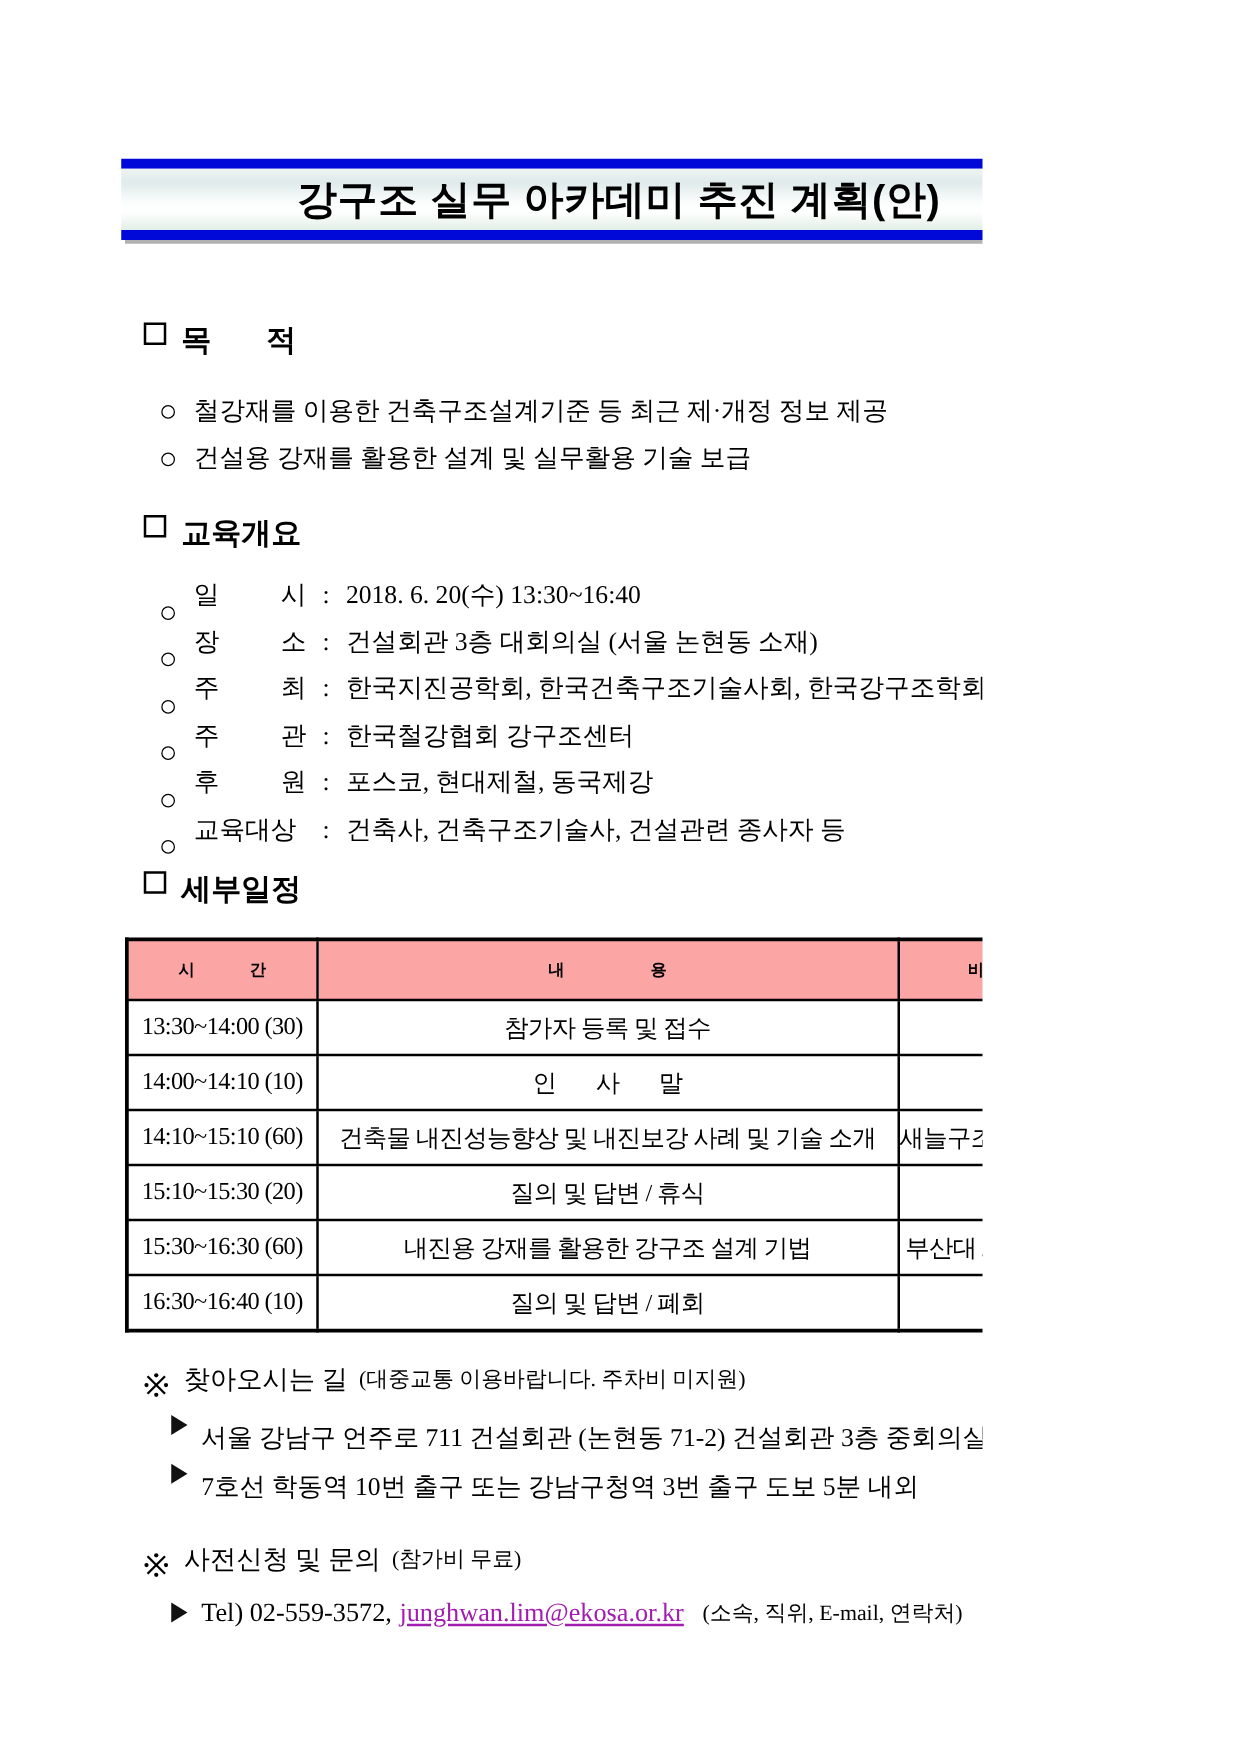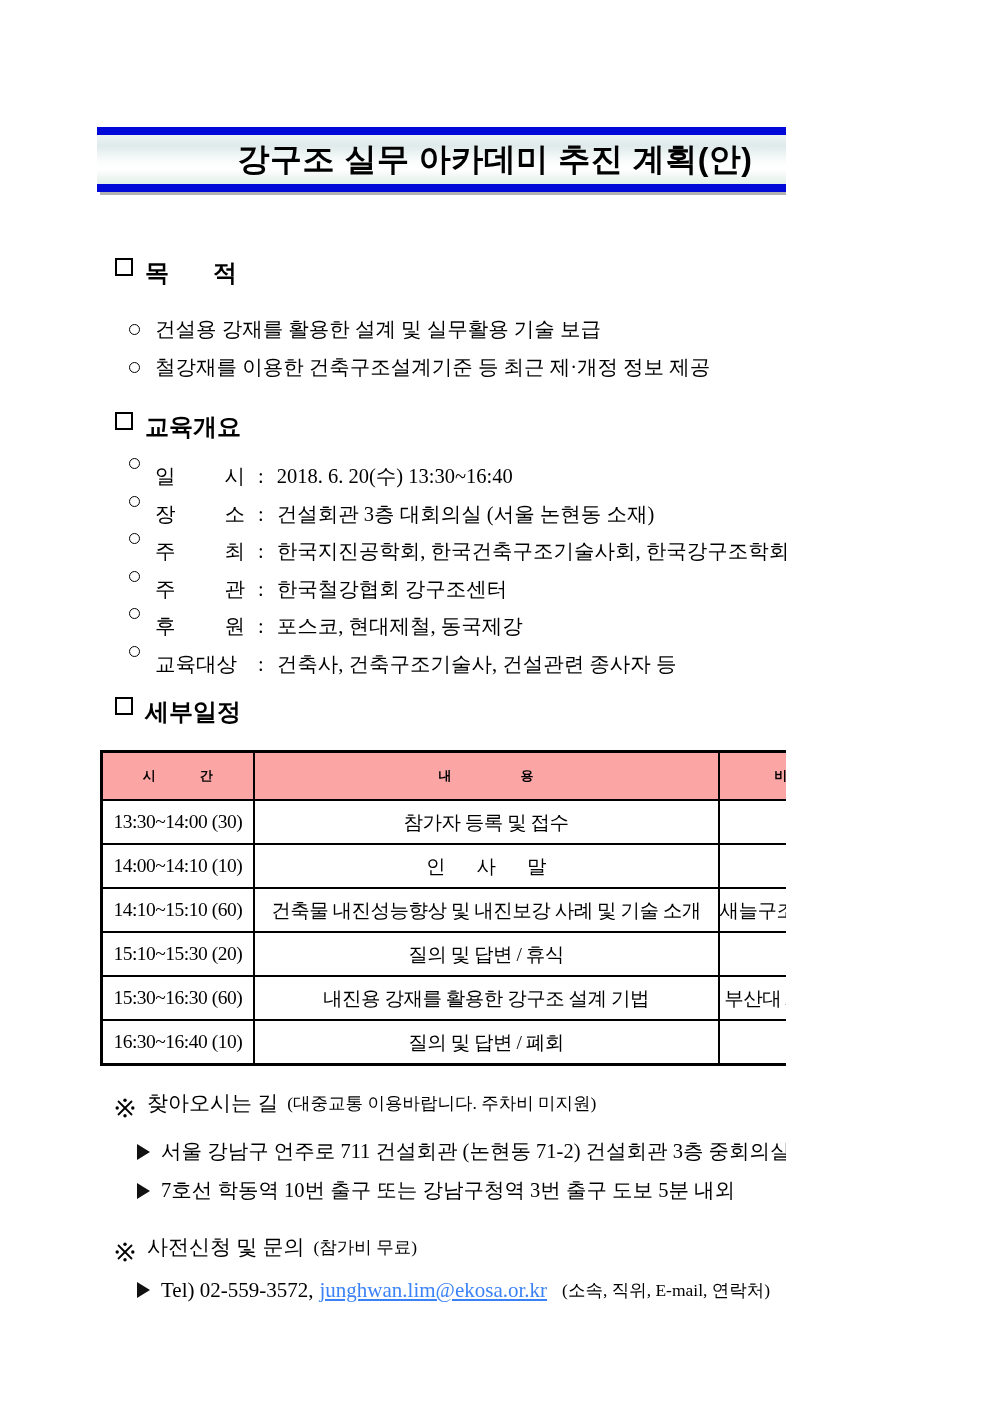--- a/index.html
+++ b/index.html
@@ -24,21 +24,21 @@
     font-family:"Liberation Sans","DejaVu Sans",sans-serif;
     font-weight:bold;font-size:24px;line-height:30px;display:flex;align-items:flex-start;white-space:nowrap;
   }
   .sq{display:inline-block;width:14px;height:14px;border:2px solid #000;background:#fff;margin-right:12px;flex:0 0 auto;}
   .spread{display:inline-block;text-align:justify;text-align-last:justify;}
   .w92{width:92px;}
   
   .bullet-line{display:flex;align-items:center;line-height:38px;font-size:20.5px;margin-left:14px;white-space:nowrap;}
   .circ{display:inline-block;width:9px;height:9px;border:1.5px solid #000;border-radius:50%;background:#fff;margin-right:15px;flex:0 0 auto;}
   
-  .ov-row{display:flex;align-items:flex-start;line-height:37.5px;font-size:20.5px;margin-left:14px;white-space:nowrap;}
+  .ov-row{display:flex;align-items:flex-end;line-height:37.5px;font-size:20.5px;margin-left:14px;white-space:nowrap;}
   .ov-label{display:inline-block;width:90px;text-align:justify;text-align-last:justify;}
   .ov-colon{margin:0 13px;}
   
   table.schedule{
     position:absolute;left:100px;top:750px;width:801px;border-collapse:collapse;
     border:3px solid #000;table-layout:fixed;
   }
   table.schedule th,table.schedule td{border:2px solid #000;padding:0;text-align:center;vertical-align:middle;overflow:hidden;}
   table.schedule th{
     height:46px;background:#fca5a5;
@@ -46,27 +46,27 @@
   }
   table.schedule td{height:42px;font-size:19.5px;letter-spacing:-0.5px;white-space:nowrap;}
   td.c-time{font-size:18px;letter-spacing:-1px;}
   td.c-note{font-size:16.5px;letter-spacing:-0.5px;}
   .th-spread{display:inline-block;text-align:justify;text-align-last:justify;}
   .w70{width:70px;} .w95{width:95px;} .w120{width:120px;}
   
   .rem-title{display:flex;align-items:flex-end;font-size:21px;line-height:30px;white-space:nowrap;}
   .rem-note{font-size:17.5px;margin-left:9px;}
   .ref-mark{margin-right:12px;flex:0 0 auto;}
-  .rem-item{display:flex;align-items:center;line-height:39px;font-size:20.5px;margin-left:22px;white-space:nowrap;}
+  .rem-item{display:flex;align-items:flex-start;line-height:39px;font-size:20.5px;margin-left:22px;white-space:nowrap;}
   .tri{
     display:inline-block;width:0;height:0;flex:0 0 auto;
     border-left:13px solid #111;border-top:8px solid transparent;border-bottom:8px solid transparent;
     margin-right:11px;
   }
-  .email-link{color:#3b82f6;text-decoration:underline;margin:0 6px;}
+  .email-link{color:#a21caf;text-decoration:underline;margin:0 6px;}
   .tel-row{display:flex;align-items:center;line-height:40px;font-size:21px;white-space:nowrap;margin-left:22px;}
 </style>
 </head>
 <body>
 
 <div class="page">
 
   <div class="banner">
     <div class="banner-bar"></div>
     <div class="banner-inner">
@@ -76,25 +76,25 @@
   </div>
 
   <div class="sec" style="top:258px;">
     <div class="sec-heading">
       <span class="sq"></span>
       <span class="spread w92">목 적</span>
     </div>
     <div style="height:22px;"></div>
     <div class="bullet-line">
       <span class="circ"></span>
+      <span>철강재를 이용한 건축구조설계기준 등 최근 제·개정 정보 제공</span>
+    </div>
+    <div class="bullet-line">
+      <span class="circ"></span>
       <span>건설용 강재를 활용한 설계 및 실무활용 기술 보급</span>
-    </div>
-    <div class="bullet-line">
-      <span class="circ"></span>
-      <span>철강재를 이용한 건축구조설계기준 등 최근 제·개정 정보 제공</span>
     </div>
   </div>
 
   <div class="sec" style="top:412px;">
     <div class="sec-heading">
       <span class="sq"></span>
       <span>교육개요</span>
     </div>
     <div style="height:16px;"></div>
     <div class="ov-row">

